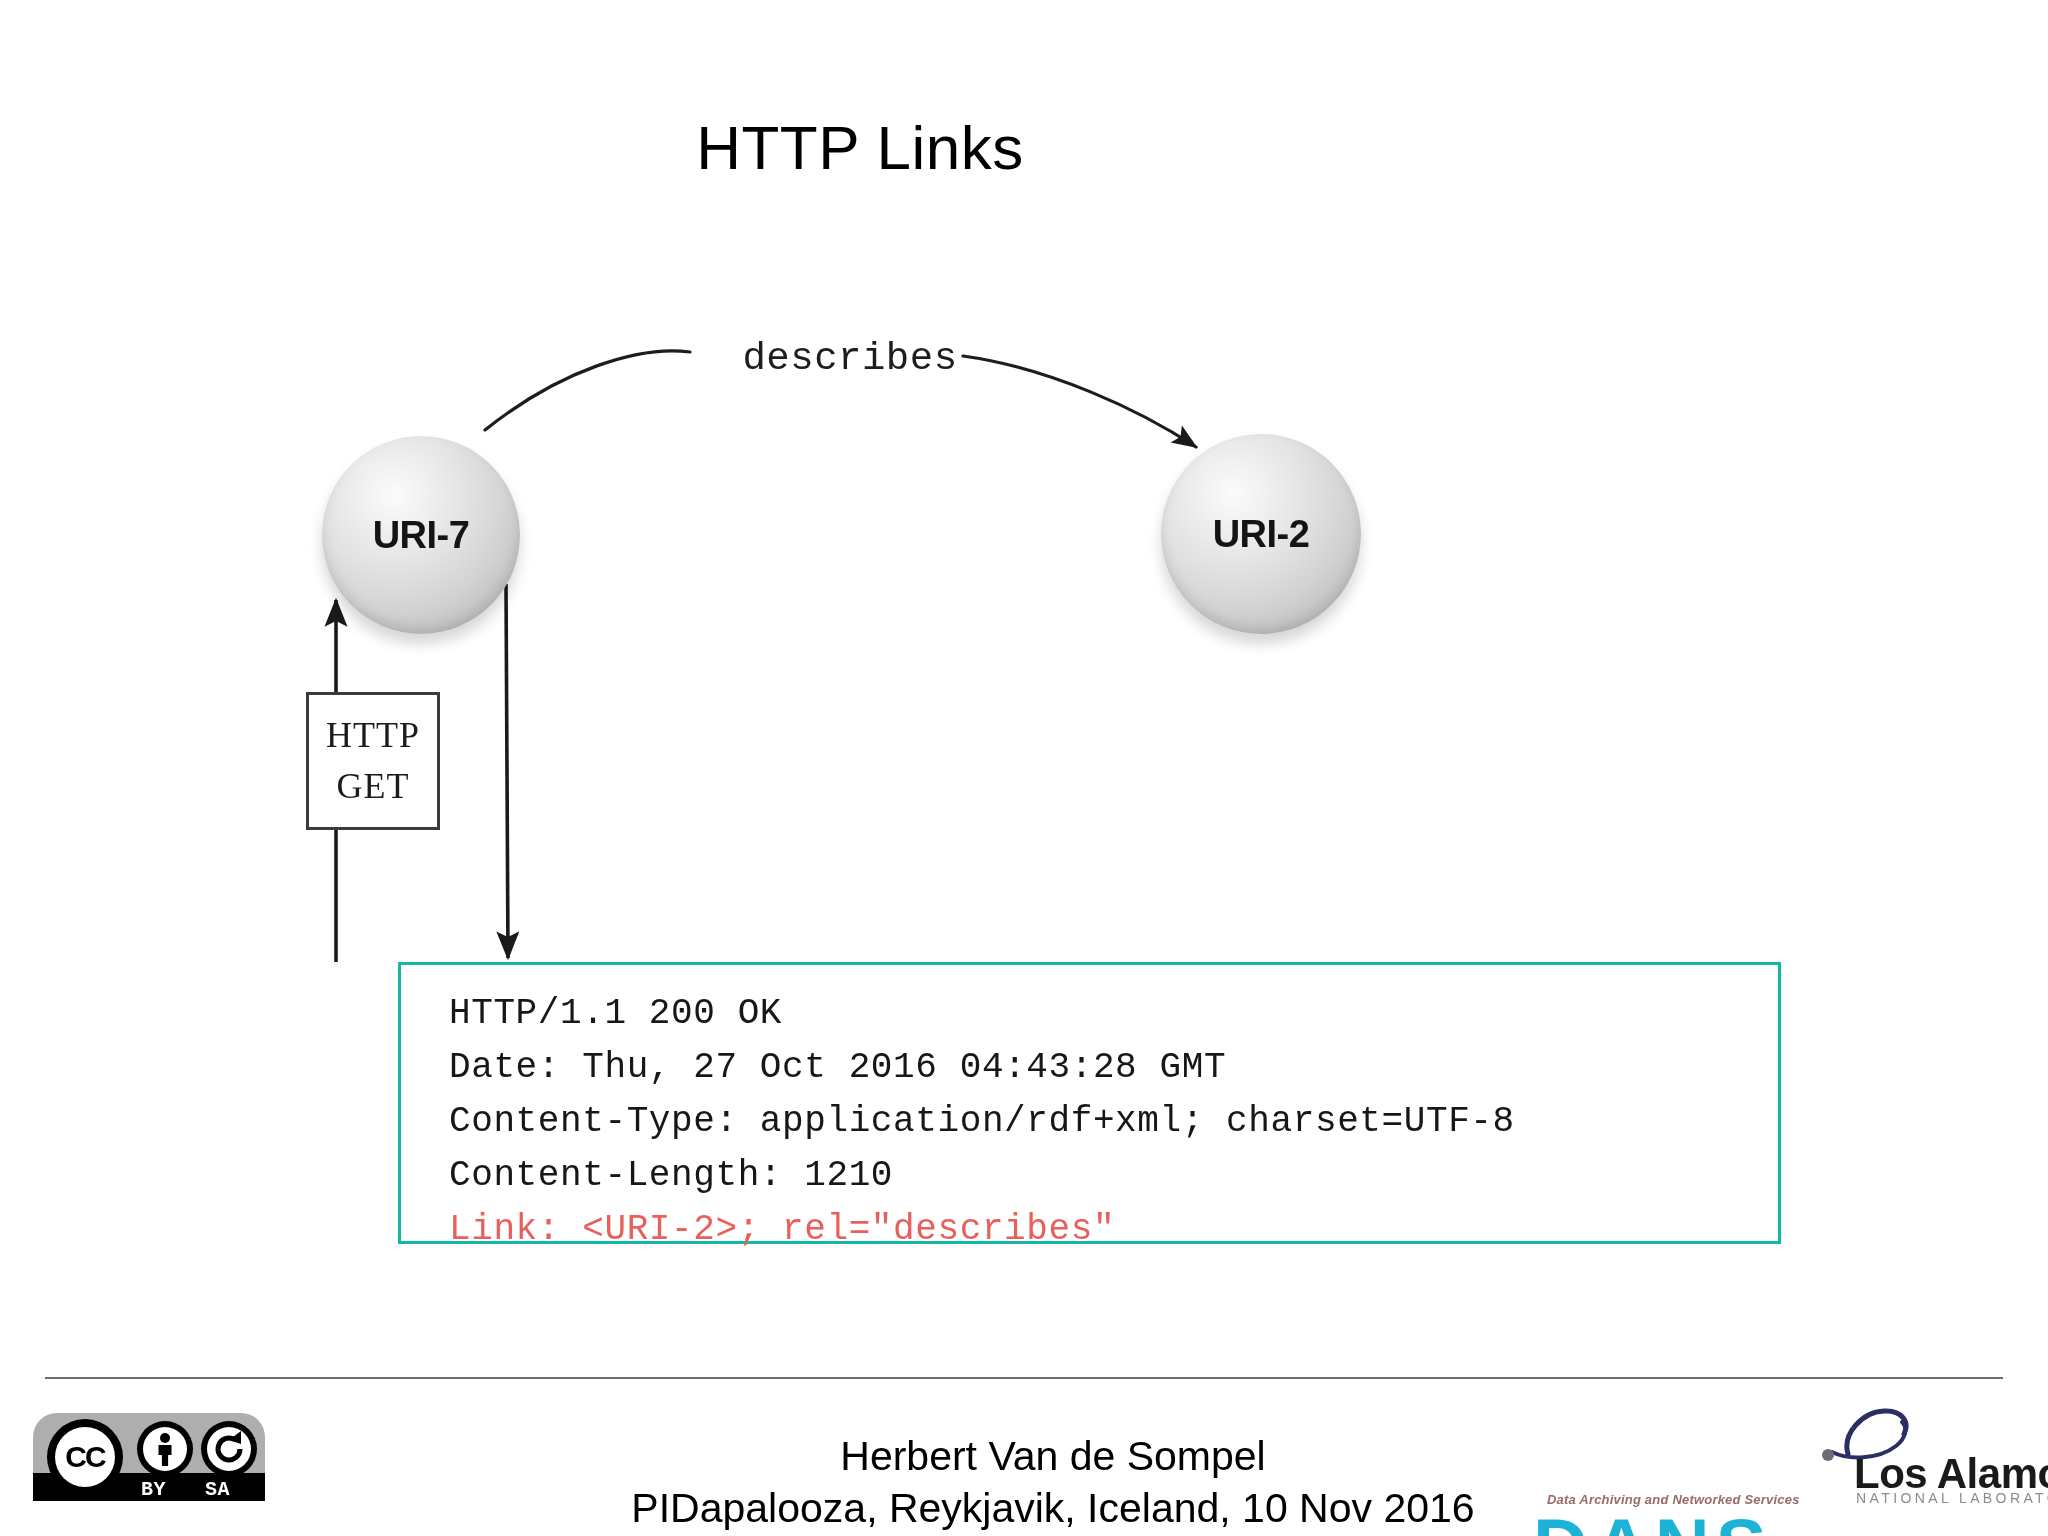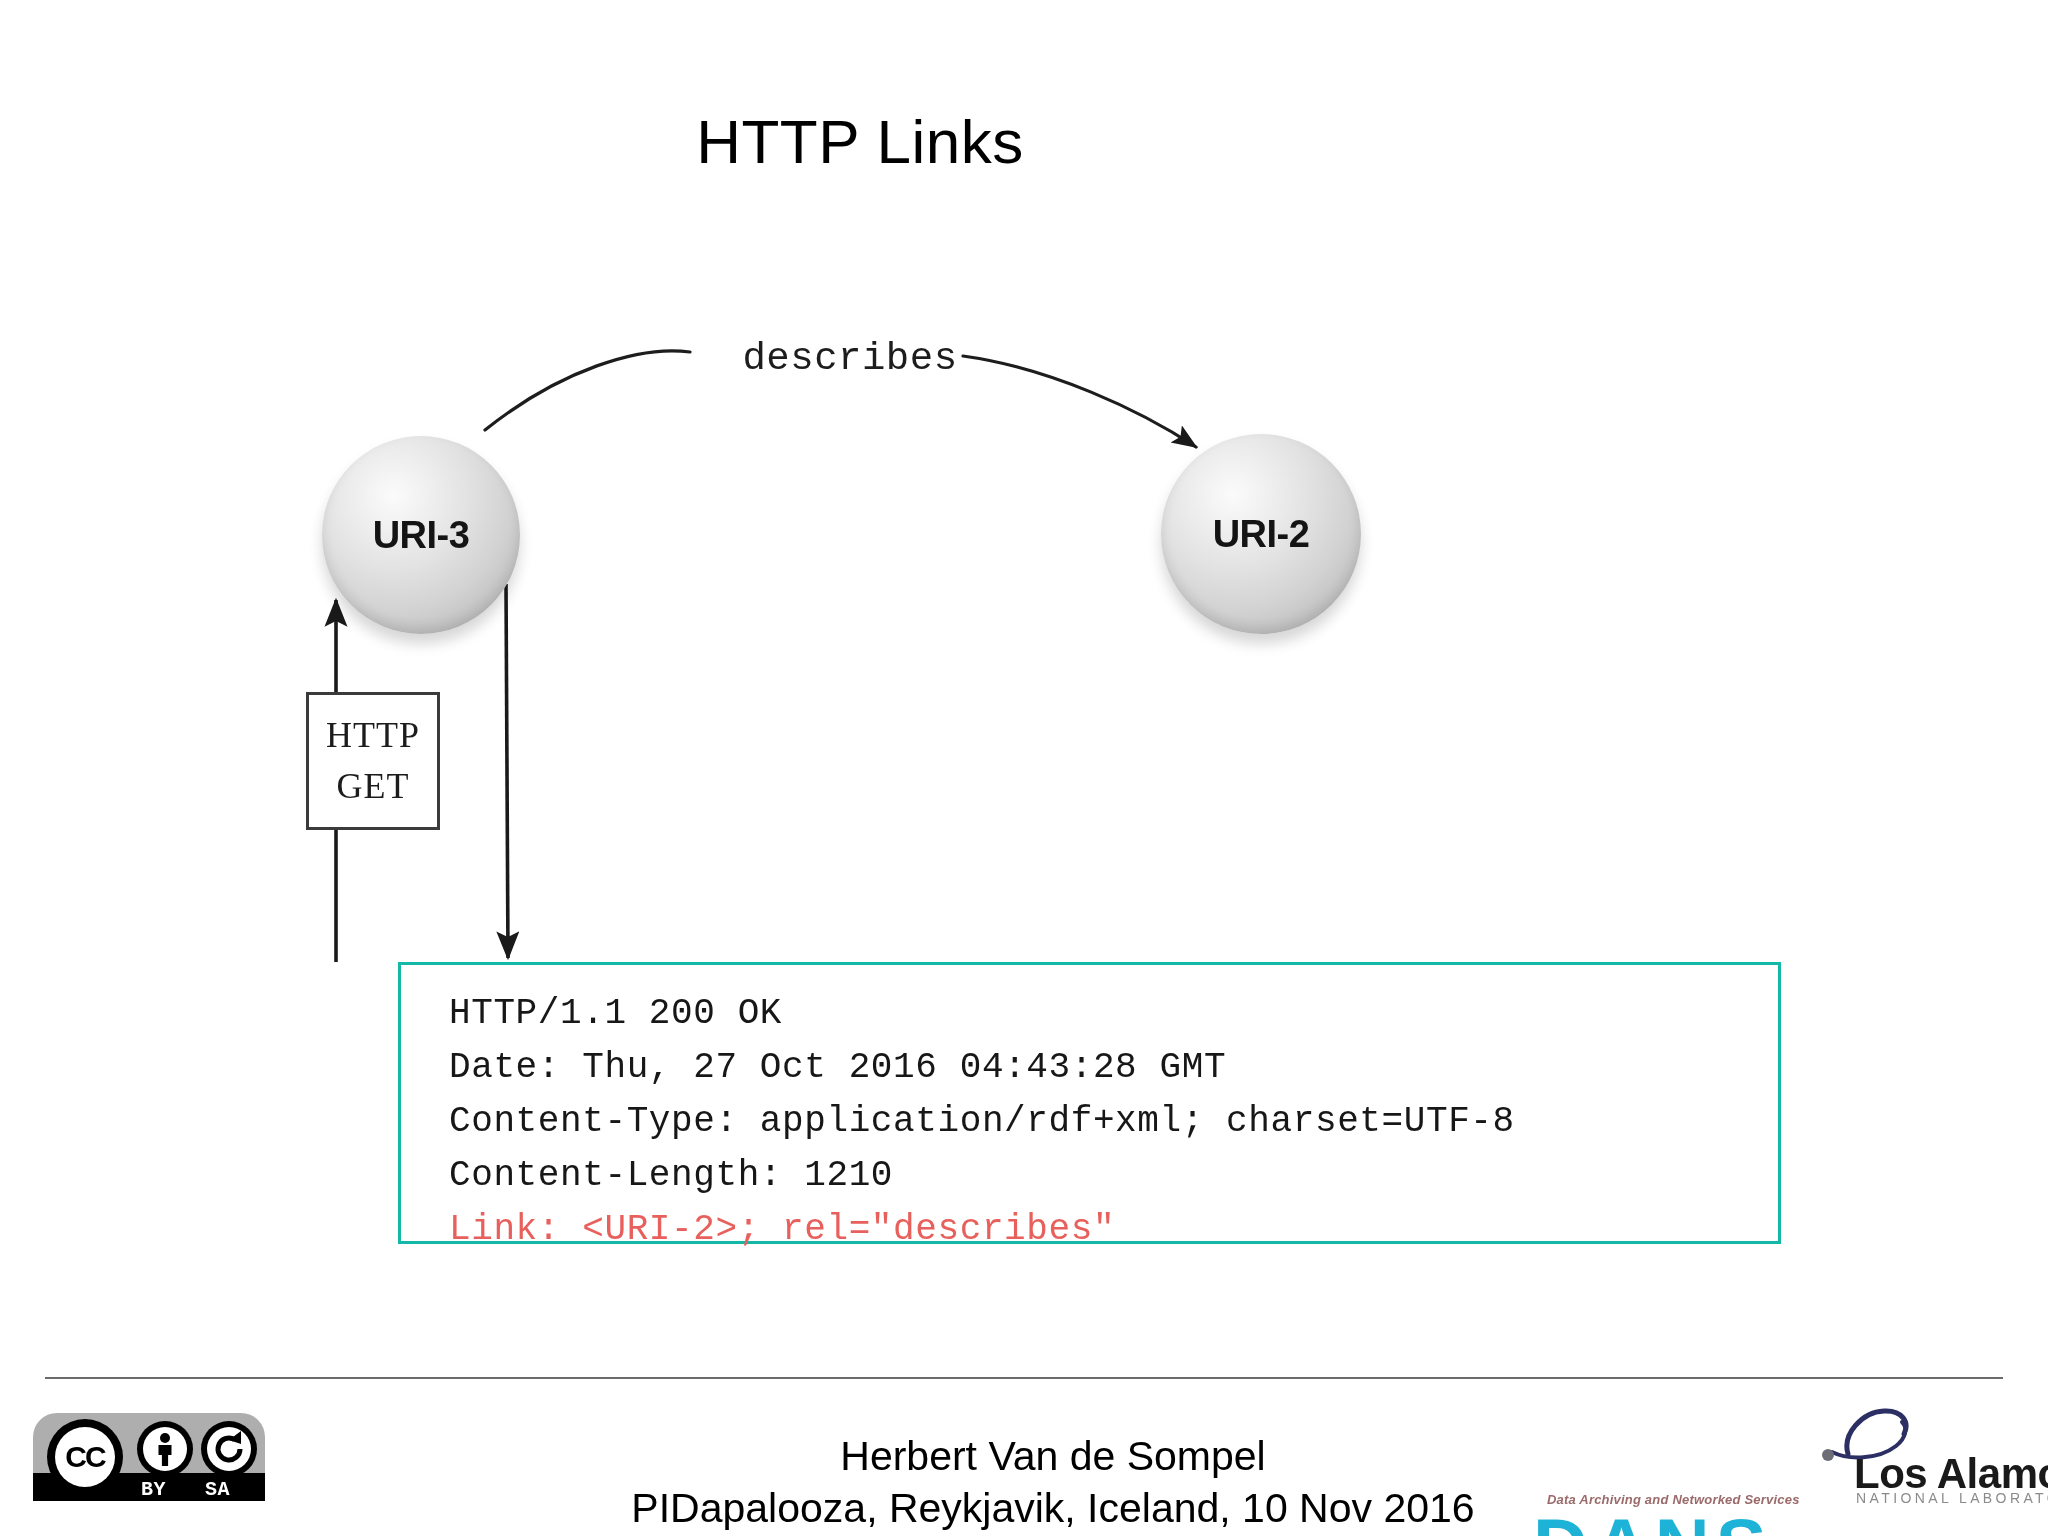--- a/index.html
+++ b/index.html
@@ -13,21 +13,21 @@
     position: relative;
     overflow: hidden;
     font-family: "Liberation Sans", sans-serif;
     -webkit-font-smoothing: antialiased;
   }
 
   
   #slide-title {
     position: absolute;
     left: 0;
-    top: 106px;
+    top: 112px;
     width: 1720px;
     text-align: center;
     font-family: "Liberation Sans", sans-serif;
     font-size: 62px;
     font-weight: 400;
     color: #000000;
     letter-spacing: 0.5px;
   }
 
   
@@ -344,21 +344,21 @@
     <path d="M 485,430 C 560,370 640,345 690,352" stroke="#1d1d1d" stroke-width="3.2" fill="none" stroke-linecap="round"></path>
 
     <path d="M 963,356 C 1050,368 1140,410 1196,447" stroke="#1d1d1d" stroke-width="3.2" fill="none" stroke-linecap="round" marker-end="url(#arrow-dark)"></path>
 
     <path d="M 336,962 L 336,600" stroke="#1a1a1a" stroke-width="3.6" fill="none" marker-end="url(#arrow-dark)"></path>
 
     <path d="M 506,584 L 508,958" stroke="#1a1a1a" stroke-width="3.6" fill="none" marker-end="url(#arrow-dark)"></path>
   </svg>
 
   <div class="sphere" id="sphere-uri1">
-    <span class="sphere-label">URI-3</span>
+    <span class="sphere-label">URI-7</span>
   </div>
 
   <div class="sphere" id="sphere-uri2">
     <span class="sphere-label">URI-2</span>
   </div>
 
   <div id="describes-label">describes</div>
 
   <div id="http-get-box">
     <span class="line">HTTP</span>

